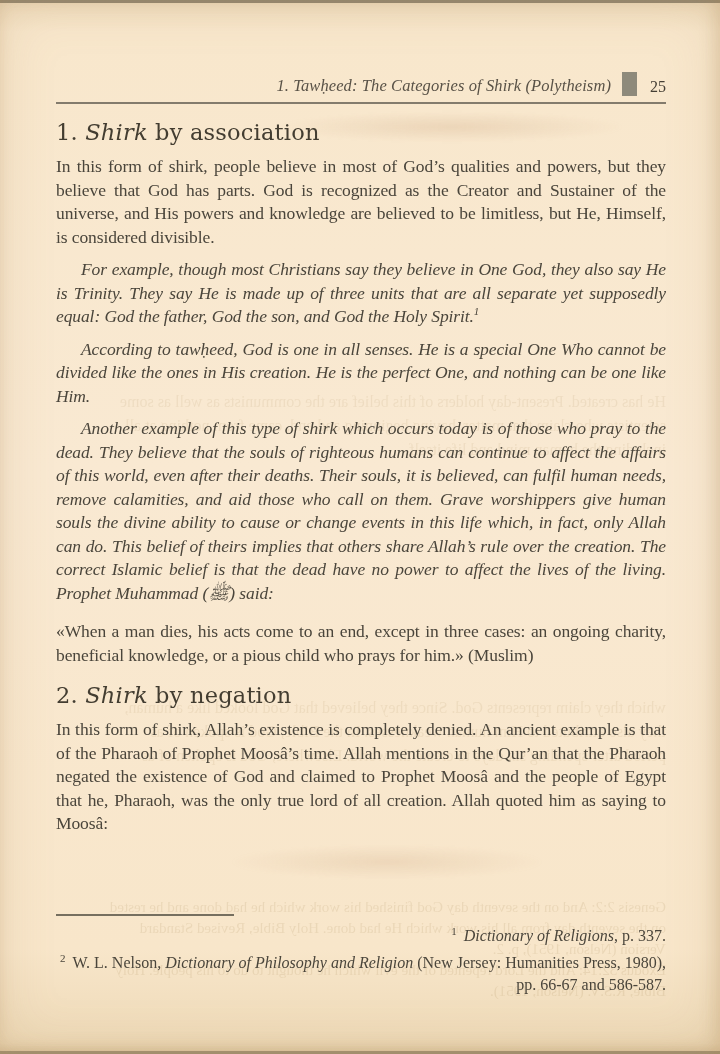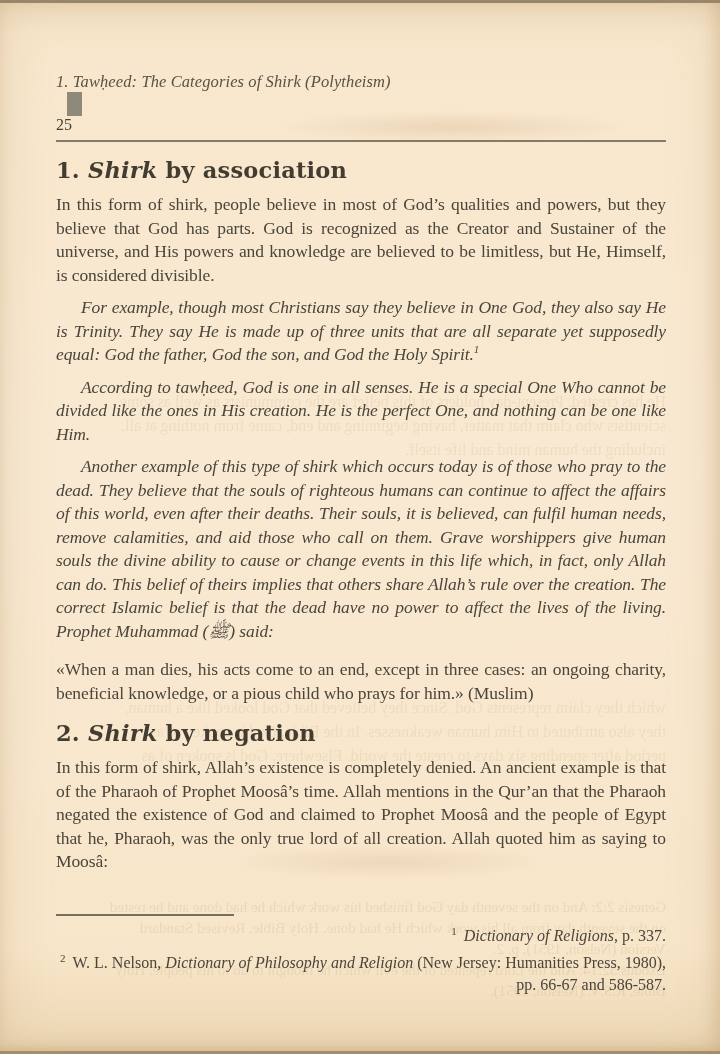--- a/index.html
+++ b/index.html
@@ -15,30 +15,30 @@
   .page::after{
     content:"";position:absolute;inset:0;pointer-events:none;
     box-shadow:inset 0 0 55px rgba(173,132,82,.18), inset -7px 0 16px rgba(165,124,74,.14), inset 0 -8px 16px rgba(165,124,74,.12);
   }
   .edge-top{position:absolute;top:0;left:0;right:0;height:3px;background:#6f6754;opacity:.7;}
   .edge-bottom{position:absolute;bottom:0;left:0;right:0;height:3px;background:#94876b;opacity:.8;}
 
   .content{position:absolute;left:56px;right:54px;top:72px;}
 
   
-  .running-head{display:flex;justify-content:flex-end;align-items:flex-start;flex-direction:column;}
+  .running-head{display:flex;justify-content:flex-end;align-items:flex-end;}
   .rh-title{font-style:italic;font-size:16.5px;color:#595247;letter-spacing:.1px;}
   .rh-block{display:inline-block;width:15px;height:24px;background:#8e8a7b;margin:0 13px 0 11px;}
   .rh-num{font-size:16px;color:#453f35;}
   .head-rule{height:2px;background:#6e675a;opacity:.85;margin-top:6px;}
 
   
   .section-heading{
     font-family:"DejaVu Serif","Liberation Serif",serif;
-    font-weight:bold;font-size:22.5px;color:#433d31;
+    font-weight:normal;font-size:22.5px;color:#433d31;
     margin:15px 0 10px 0;letter-spacing:.2px;
   }
 
   
   .body{
     font-size:17.5px;line-height:23.5px;text-align:justify;
     margin:0 0 9px 0;letter-spacing:-0.1px;
   }
   .indent{text-indent:25px;font-style:italic;}
   .hadith{margin-top:15px;}

